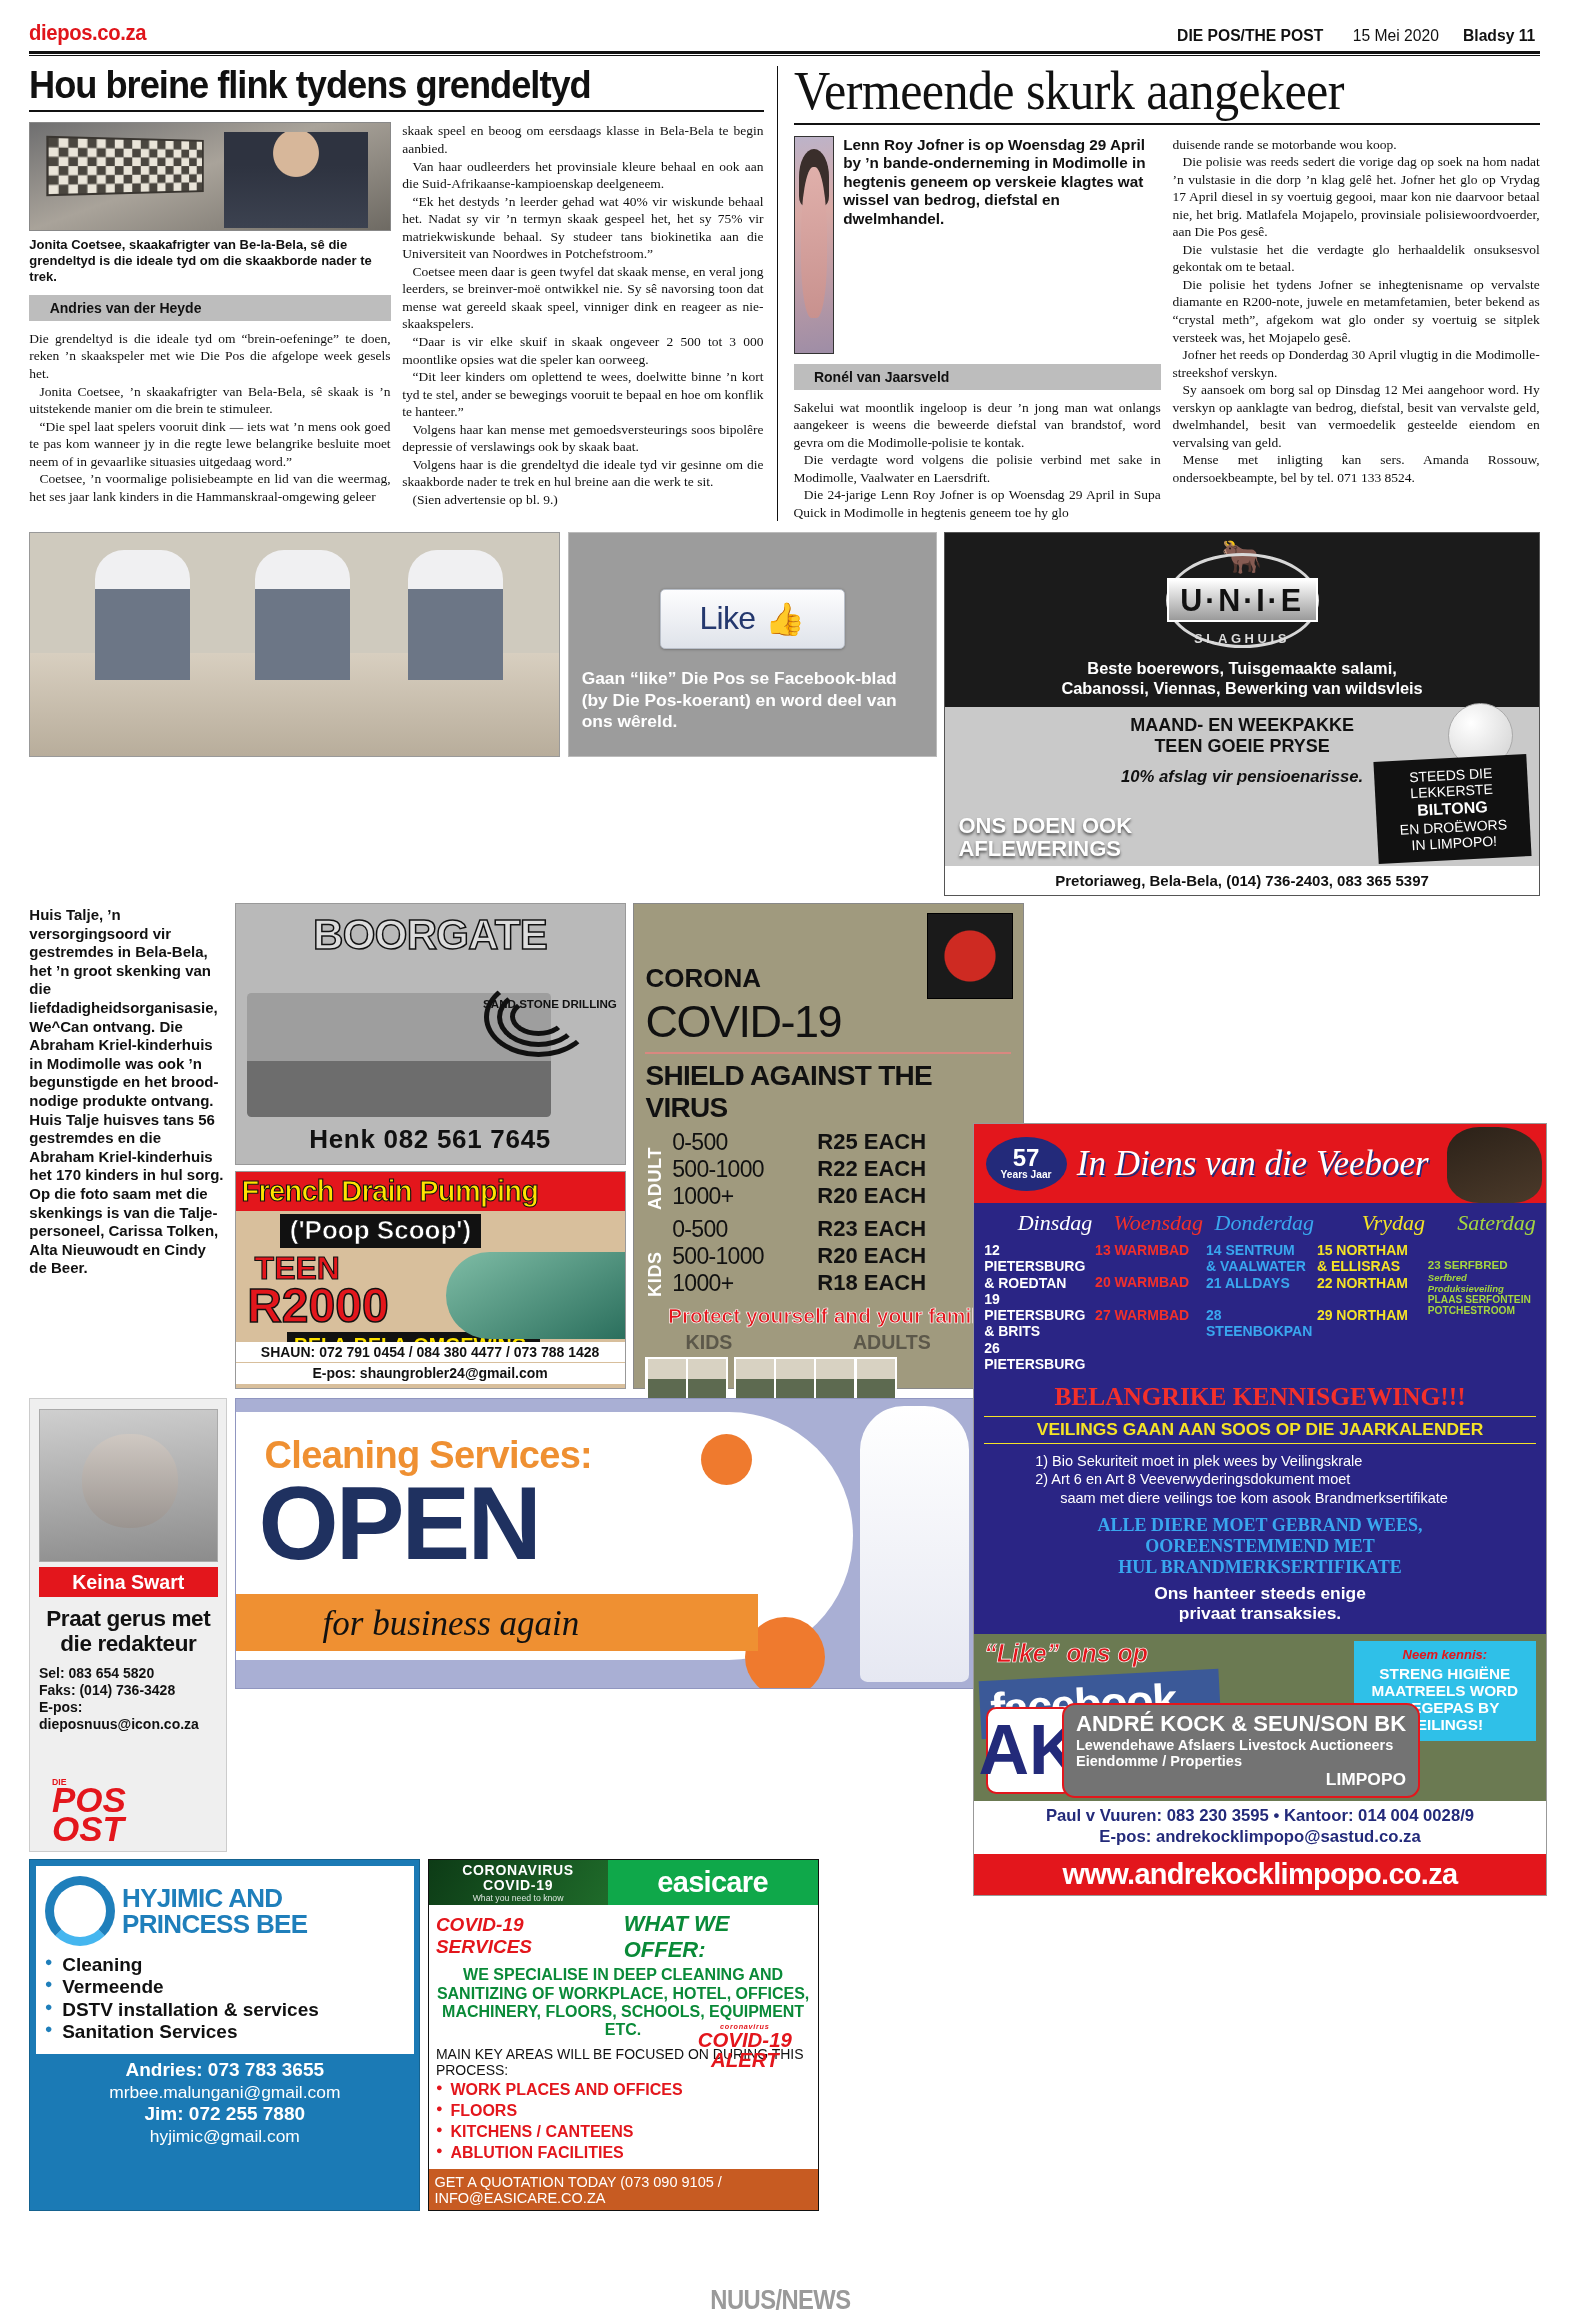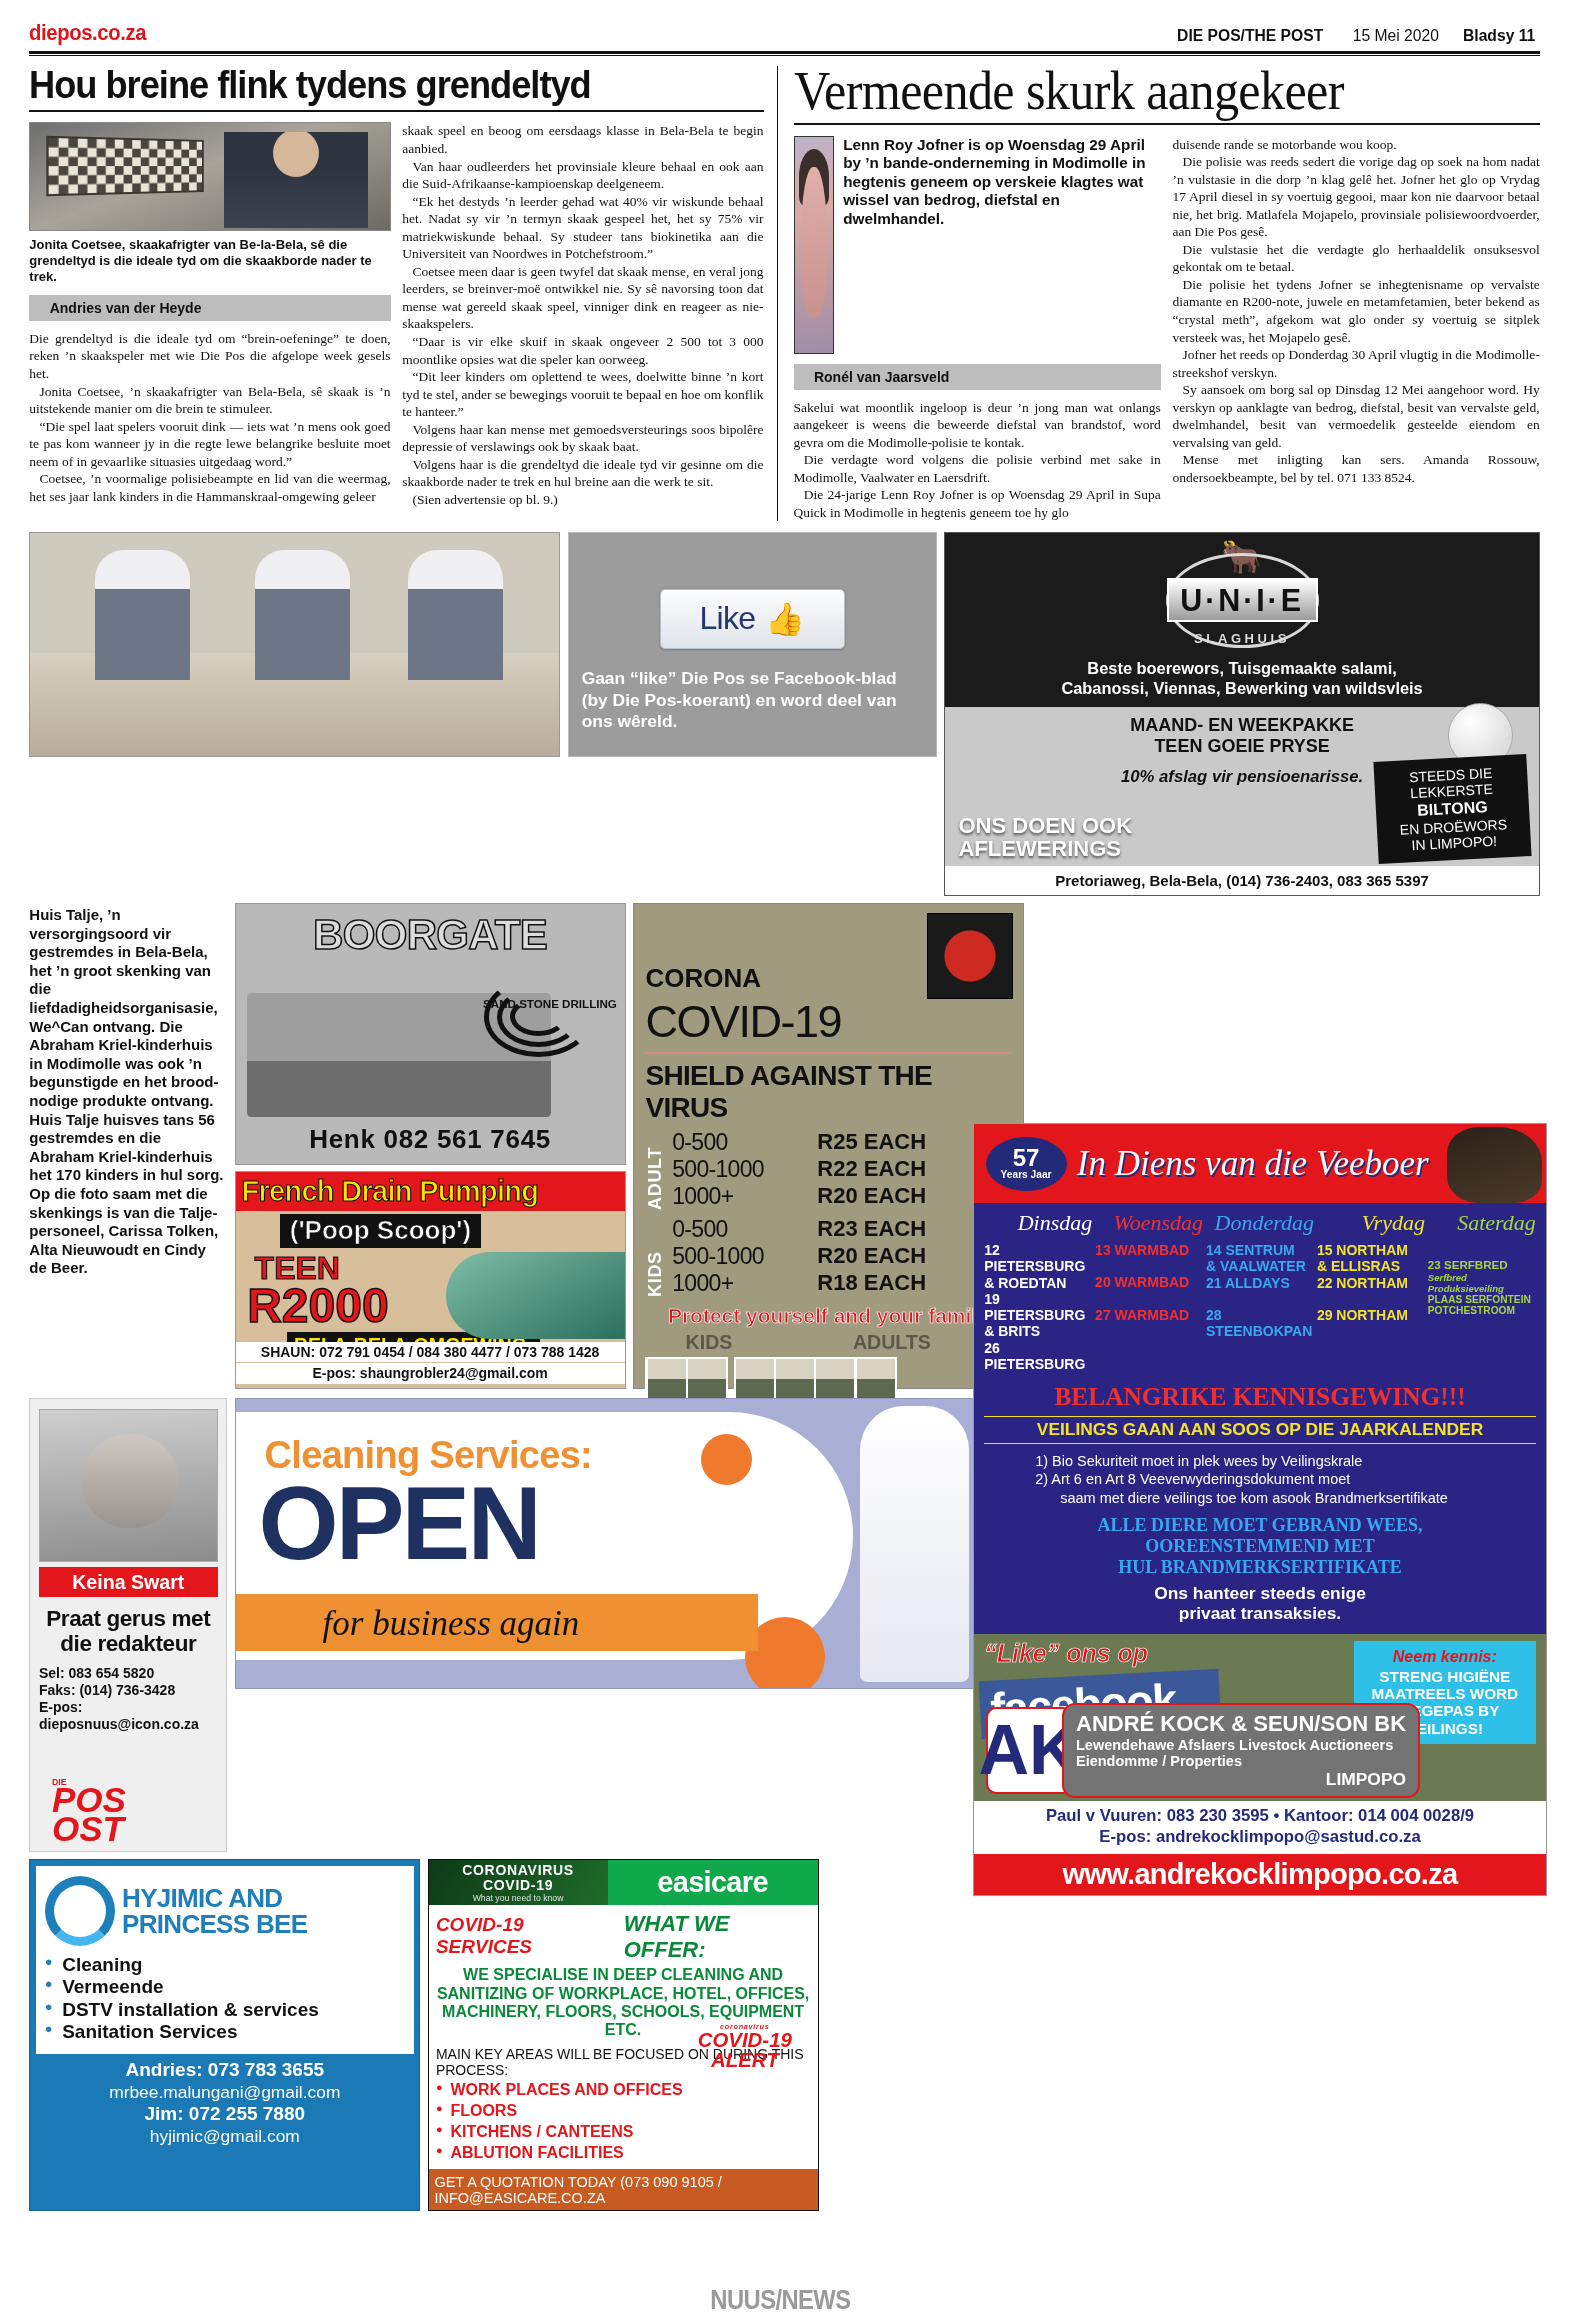--- a/index.html
+++ b/index.html
@@ -288,21 +288,21 @@
                font-family:"Liberation Serif",serif; margin-top:7.3px; line-height:1.15;}
   .veeb-priv { font-weight:bold; font-size:17.4px; text-align:center; margin-top:5.8px; line-height:1.15;}
   .veeb-fbwrap { background:#6b7a52; position:relative; height:167px; overflow:hidden; }
   .veeb-like { color:#e3161c; font-weight:bold; font-style:italic; font-size:25px;
                position:absolute; left:10.2px; top:5.8px; -webkit-text-stroke:0.7px #fff; }
   .veeb-fb { position:absolute; left:5.8px; top:41px; width:240px; background:#3b5998;
              color:#fff; font-weight:bold; font-size:45px; padding:2.9px 10.2px; transform:rotate(-3deg);
              letter-spacing:-1.5px; }
   .veeb-hyg { position:absolute; right:10.2px; top:7.3px; width:182px; background:#2fc0e8;
               color:#fff; text-align:center; padding:7.3px; font-weight:bold; font-size:15.3px; line-height:1.12;}
-  .veeb-hyg i { color:#e3161c; font-size:16px; display:block; margin-bottom:2.2px; }
+  .veeb-hyg i { color:#e3161c; font-size:13px; display:block; margin-bottom:2.2px; }
   .ak-logo { position:absolute; left:11.6px; bottom:2.9px; display:flex; align-items:center; }
   .ak-mark { width:87px; height:87px; color:#232a7a; font-weight:bold; font-size:70px;
              background:#fff; border:2.9px solid #e3161c; border-radius:10.2px; display:flex;
              align-items:center; justify-content:center; }
   .ak-box { background:#737373; border:2.9px solid #e3161c; border-radius:13px; color:#fff;
             padding:5.8px 11.6px; margin-left:-10.2px; }
   .ak-box .n { font-weight:bold; font-size:22px; }
   .ak-box .s { font-weight:bold; font-size:14.5px; }
   .ak-box .l { font-weight:bold; font-size:17.4px; text-align:right; }
   .veeb-contact { background:#fff; color:#232a7a; text-align:center; font-weight:bold;

